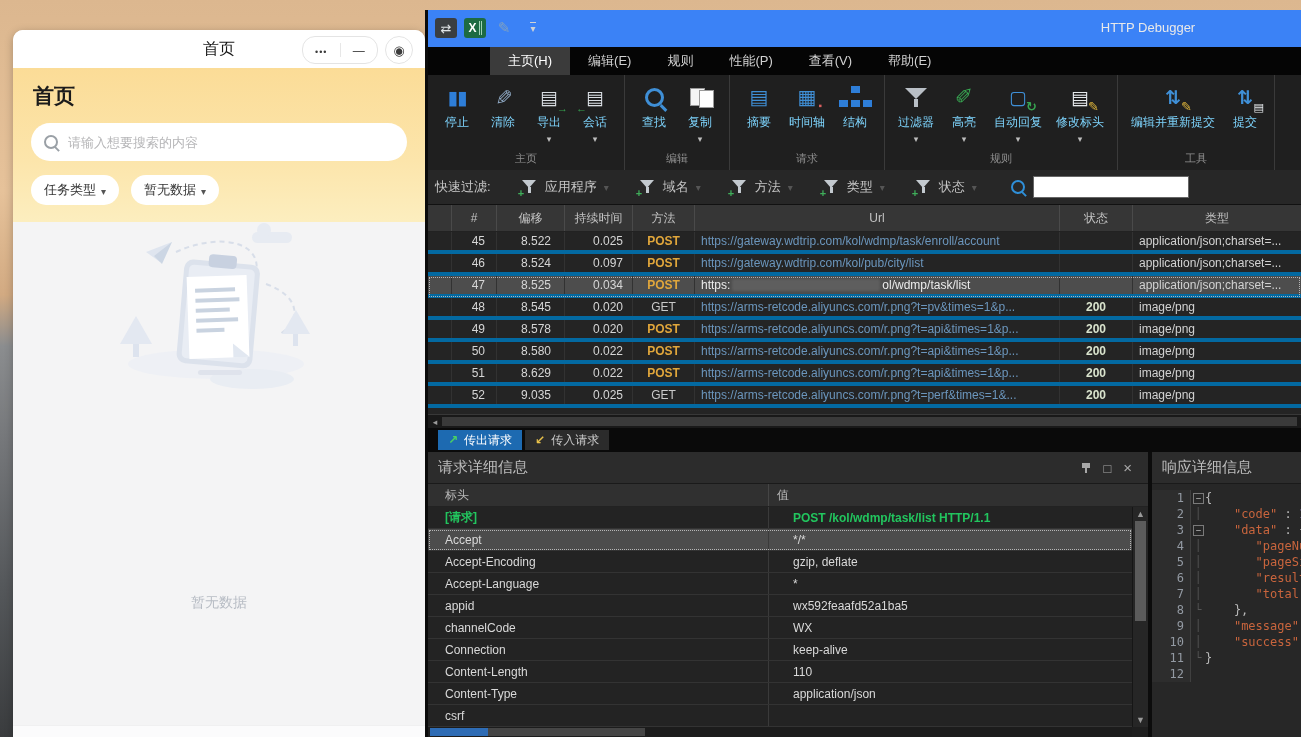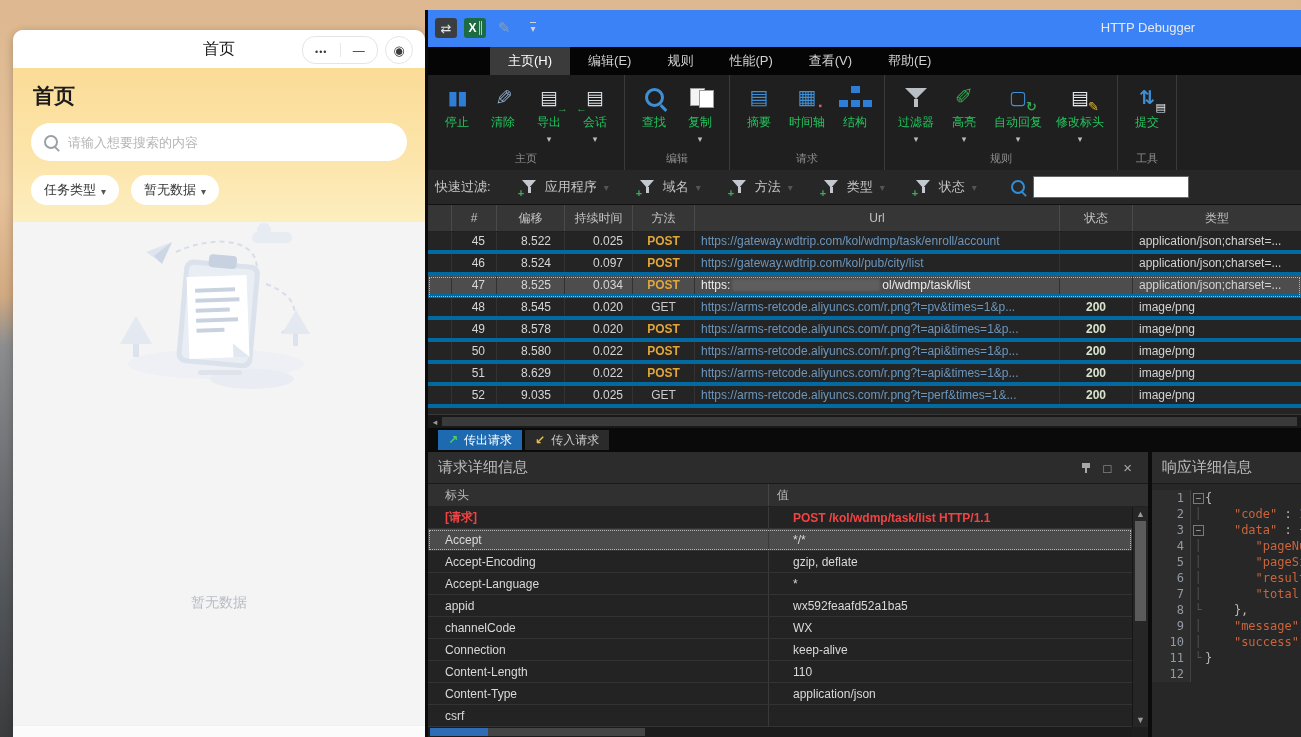--- a/index.html
+++ b/index.html
@@ -49,21 +49,21 @@
   .hd-title{position:absolute;left:620px;top:10px;width:200px;text-align:center;color:#e9e9e9;font-size:13px;}
   .hd-menubar{position:absolute;left:0;top:37px;right:0;height:28px;background:#050505;display:flex;padding-left:62px;}
   .menu-tab{display:flex;align-items:center;padding:0 18px;color:#d2d2d2;font-size:13px;cursor:pointer;}
   .menu-tab.active{background:#3b3b3b;color:#fff;}
   .hd-ribbon{position:absolute;left:0;top:65px;right:0;height:95px;background:#1f1f1f;border-bottom:1px solid #000;display:flex;}
   .rgroup{display:flex;flex-direction:column;border-right:1px solid #3a3a3a;padding:0 6px;}
   .rbuttons{flex:1;display:flex;align-items:flex-start;padding-top:7px;}
   .rbtn{display:flex;flex-direction:column;align-items:center;padding:0 7px;cursor:pointer;}
   .ricon{width:32px;height:30px;display:flex;align-items:center;justify-content:center;position:relative;font-size:20px;}
   .ricon::after{position:absolute;right:-3px;bottom:-2px;font-size:11px;}
-  .rlabel{color:#22c55e;font-size:12px;margin-top:2px;white-space:nowrap;}
+  .rlabel{color:#7dd3fc;font-size:12px;margin-top:2px;white-space:nowrap;}
   .rcaret{height:10px;}
   .rcaret.on::before{content:"▾";font-size:9px;color:#bdbdbd;}
   .rglabel{text-align:center;color:#8f8f8f;font-size:11px;padding:2px 0 4px 0;}
   .i-stop::before{content:"▮▮";color:#2e7ed8;letter-spacing:-1px;font-size:19px;}
   .i-clear::before{content:"✎";color:#8aa3bd;font-size:21px;transform:rotate(90deg);display:block;}
   .i-export::before{content:"▤";color:#d9dee3;font-size:19px;}
   .i-export::after{content:"→";color:#37a551;font-weight:bold;}
   .i-session::before{content:"▤";color:#d9dee3;font-size:19px;}
   .i-session::after{content:"←";color:#37a551;font-weight:bold;right:auto;left:-3px;}
   .i-find::before{content:"";width:13px;height:13px;border:3px solid #3f8fd6;border-radius:50%;display:block;}
@@ -143,21 +143,21 @@
   .pin-icon{position:relative;width:10px;height:12px;display:inline-block;cursor:pointer;}
   .pin-icon::before{content:"";position:absolute;left:1px;top:1px;width:8px;height:5px;background:#a8a8a8;}
   .pin-icon::after{content:"";position:absolute;left:4px;top:6px;width:2px;height:5px;background:#a8a8a8;}
   .max-icon::before{content:"□";color:#a8a8a8;font-size:13px;cursor:pointer;}
   .close-icon::before{content:"×";color:#a8a8a8;font-size:15px;cursor:pointer;}
   .grid-header{height:23px;background:#303030;display:flex;align-items:center;color:#b9b9b9;border-bottom:1px solid #222;box-sizing:border-box;}
   .kcol{width:340px;padding-left:17px;box-sizing:border-box;}
   .vcol{flex:1;padding-left:8px;border-left:1px solid #454545;height:100%;display:flex;align-items:center;box-sizing:border-box;}
   .dt-rows{position:absolute;left:0;top:55px;right:16px;}
   .dt-row{display:flex;height:22px;background:#232323;border-bottom:1px solid #333;align-items:center;color:#d9d9d9;box-sizing:border-box;cursor:pointer;}
-  .dt-row.bold .kcell,.dt-row.bold .vcell{font-weight:bold;color:#ef4444;}
+  .dt-row.bold .kcell,.dt-row.bold .vcell{font-weight:bold;color:#22c55e;}
   .dt-row.selected{background:#4c4c4c;outline:1px dotted #b5b5b5;outline-offset:-2px;}
   .kcell{width:340px;padding-left:17px;box-sizing:border-box;overflow:hidden;white-space:nowrap;}
   .vcell{flex:1;padding-left:24px;border-left:1px solid #3a3a3a;height:100%;display:flex;align-items:center;overflow:hidden;white-space:nowrap;box-sizing:border-box;}
   .vscroll{position:absolute;right:0;top:55px;bottom:10px;width:16px;background:#262626;border-left:1px solid #161616;box-sizing:border-box;}
   .vscroll .up{position:absolute;top:2px;width:100%;text-align:center;color:#9a9a9a;font-size:9px;cursor:pointer;}
   .vscroll .dn{position:absolute;bottom:2px;width:100%;text-align:center;color:#9a9a9a;font-size:9px;cursor:pointer;}
   .vscroll .vthumb{position:absolute;left:2px;right:2px;top:14px;height:100px;background:#5b5b5b;cursor:pointer;}
   .hscroll2{position:absolute;left:0;bottom:0;right:16px;height:10px;background:#1c1c1c;}
   .hscroll2 .blue{position:absolute;left:2px;top:1px;width:58px;height:8px;background:#2e6cb5;cursor:pointer;}
   .hscroll2 .gray{position:absolute;left:60px;top:1px;width:157px;height:8px;background:#454545;cursor:pointer;}
@@ -364,20 +364,25 @@
                 <span class="ricon i-modheaders"></span>
                 <span class="rlabel">修改标头</span>
                 <span class="rcaret on"></span>
               </div>
           </div>
           <div class="rglabel">规则</div>
         </div>
         <div class="rgroup">
           <div class="rbuttons">
             <div class="rbtn">
+                <span class="ricon i-resubmit"></span>
+                <span class="rlabel">编辑并重新提交</span>
+                <span class="rcaret"></span>
+              </div>
+            <div class="rbtn">
                 <span class="ricon i-submit"></span>
                 <span class="rlabel">提交</span>
                 <span class="rcaret"></span>
               </div>
           </div>
           <div class="rglabel">工具</div>
         </div>
     </div>
 
     <div class="hd-filterbar">

